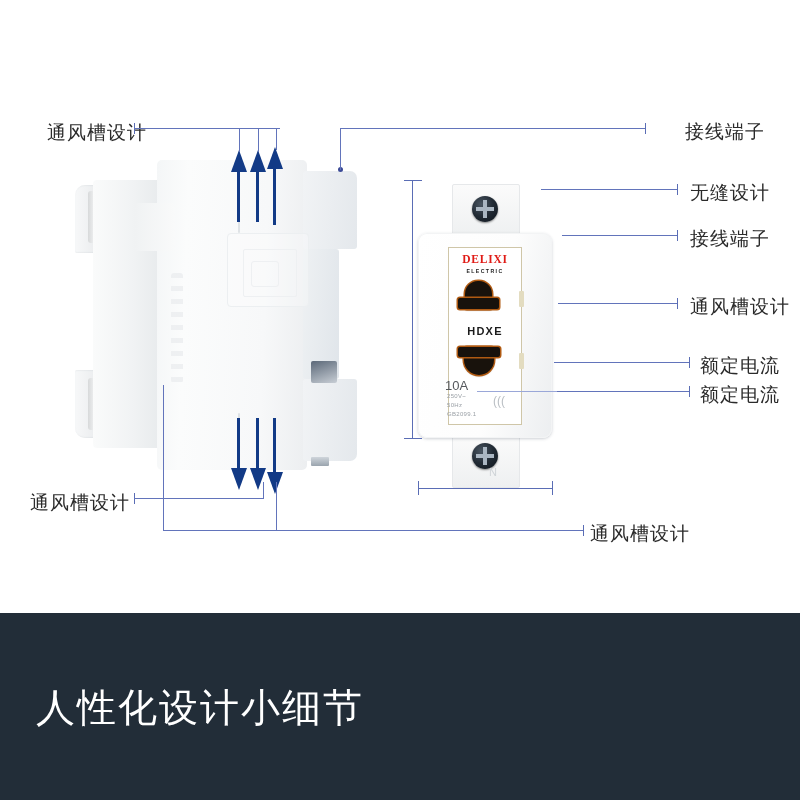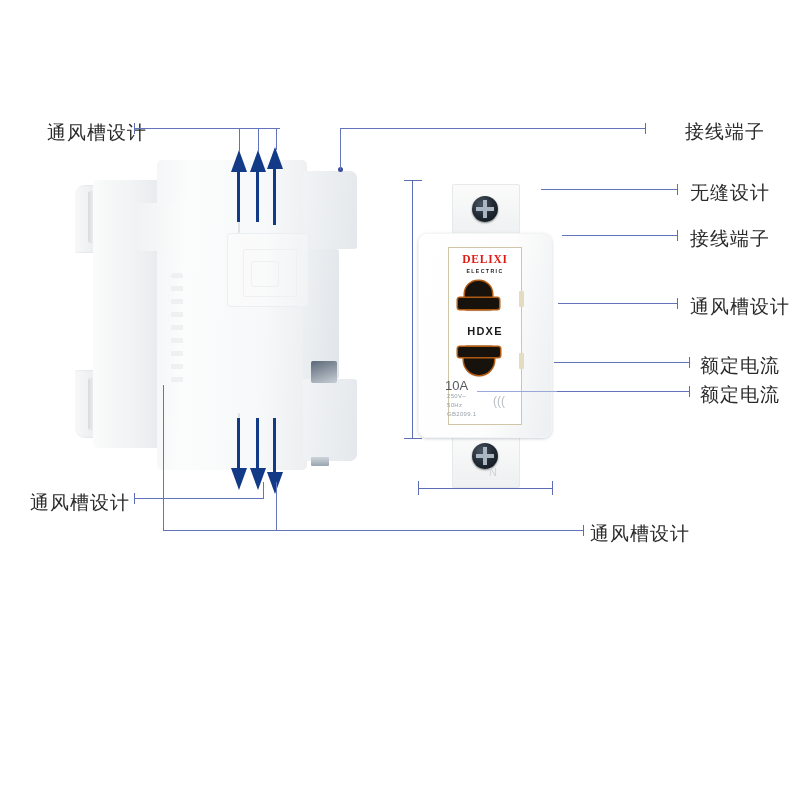--- a/index.html
+++ b/index.html
@@ -213,14 +213,17 @@
   <div class="ln-h" style="left:134px;top:498px;width:130px;"></div>
   <div class="ln-v" style="left:263px;top:482px;height:17px;"></div>
 
   <div class="ln-v" style="left:163px;top:385px;height:145px;"></div>
   <div class="ln-h" style="left:163px;top:530px;width:420px;"></div>
   <div class="tick" style="left:583px;top:525px;"></div>
   <div class="lbl" style="left:590px;top:521px;">通风槽设计</div>
 
   <div class="ln-v" style="left:276px;top:482px;height:48px;"></div>
 
+  <div id="banner">
+    <div class="btxt">人性化设计小细节</div>
+  </div>
 
 </div>
 
 </body></html>

